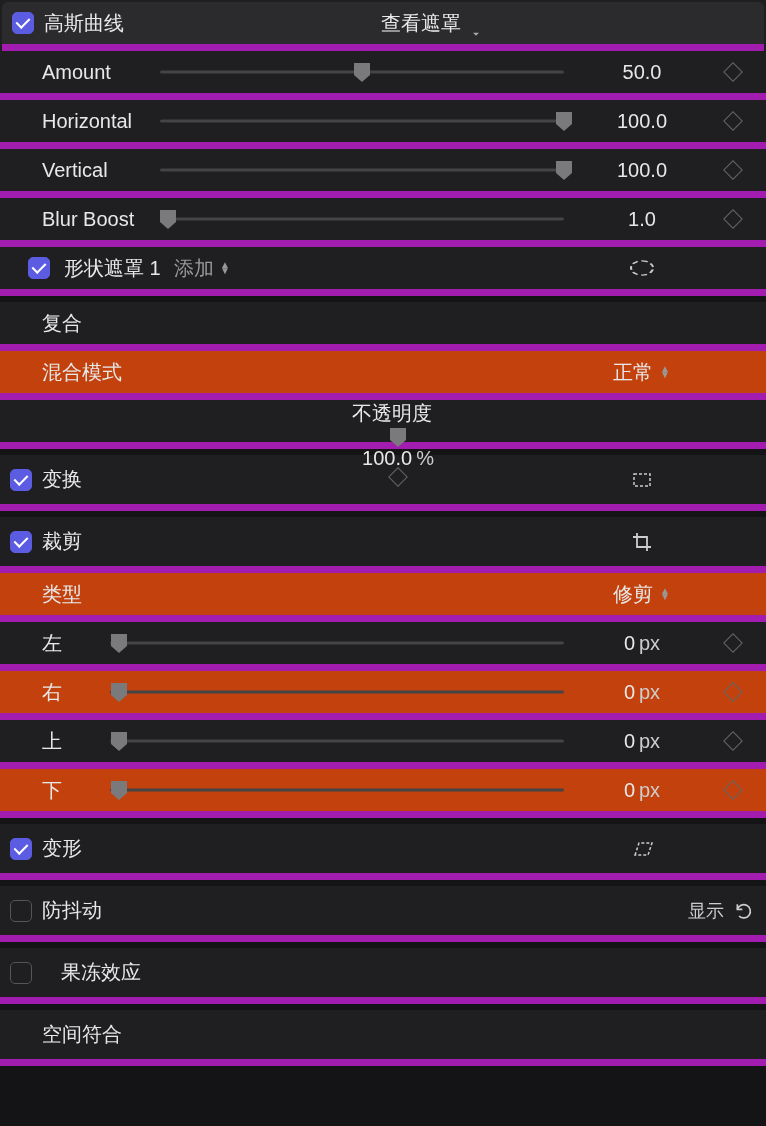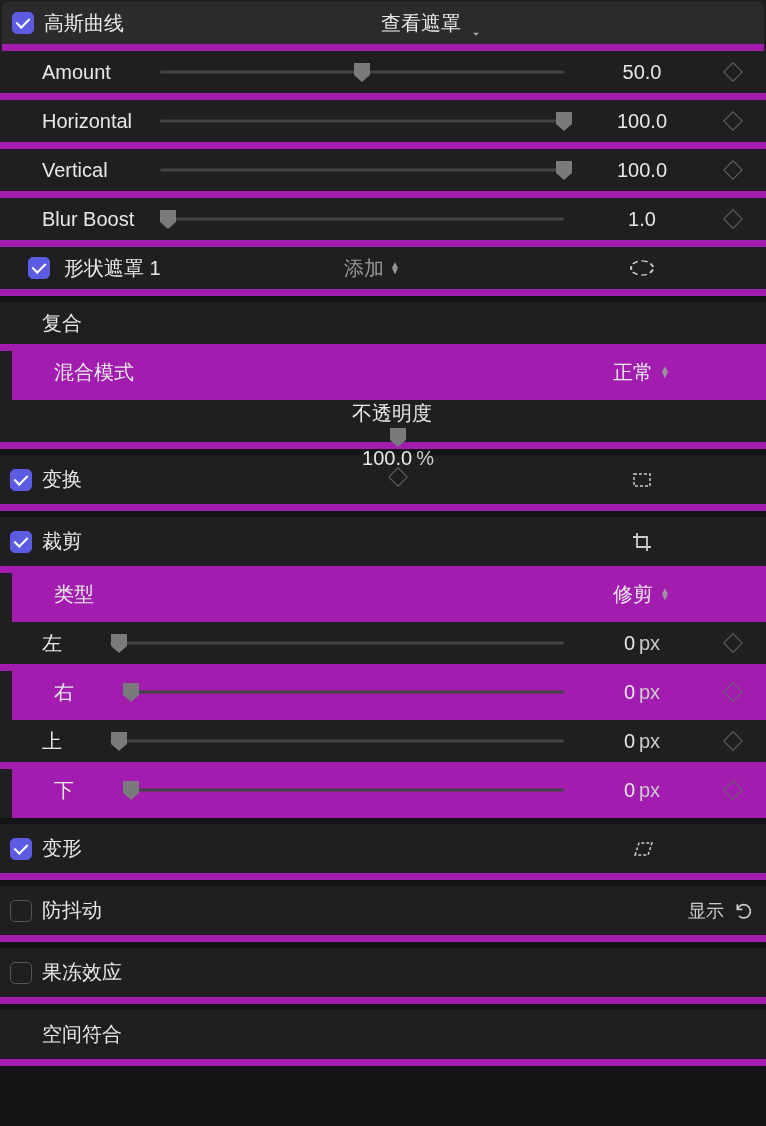--- a/index.html
+++ b/index.html
@@ -2,21 +2,21 @@
 <html><head>
 <meta charset="utf-8">
 <style>
 * { margin: 0; padding: 0; box-sizing: border-box; font-family: -apple-system, "Helvetica Neue", Arial, sans-serif; }
 body { background: #1f1f22; color: #e8e8e8; width: 766px; height: 1126px; font-size: 20px; overflow: hidden; }
 .panel { width: 100%; }
 
 .row { display: flex; align-items: center; height: 49px; border-bottom: 7px solid #a21caf; padding: 0 12px 0 10px; }
 .row.header { background: #2b2b2e; border-radius: 6px 6px 0 0; margin: 2px 2px 0 2px; }
 .row.sub { padding-left: 42px; }
-.row.section { background: #a21caf; margin-left: 12px; }
+.row.section { background: #c2410c; }
 
 .chk { width: 22px; height: 22px; border-radius: 5px; border: 1.5px solid #555; display: inline-flex; align-items: center; justify-content: center; margin-right: 10px; flex-shrink: 0; cursor: pointer; }
 .chk.checked { background: #5b5ce2; border-color: #5b5ce2; }
 .chk.checked::after { content: ""; width: 6px; height: 11px; border: solid white; border-width: 0 2.5px 2.5px 0; transform: rotate(45deg); margin-bottom: 3px; }
 .chk.sub { margin-right: 14px; }
 
 .label { flex: 0 0 auto; min-width: 110px; }
 .label-narrow { flex: 0 0 auto; min-width: 92px; }
 
 .dropdown-center { flex: 1; display: flex; justify-content: center; align-items: flex-end; gap: 8px; cursor: pointer; }
@@ -132,21 +132,21 @@
     </div>
     <div class="value-zone"><span>1.0</span></div>
     <div class="kf">
         <div class="diamond"></div>
       </div>
   </div>
 
   <div class="row" style="padding-left:28px;">
     <span class="chk checked sub"></span>
     <span class="label">形状遮罩 1</span>
-    <span class="flex-sp" style="display:flex;justify-content:center;">
+    <span class="flex-sp" style="display:flex;justify-content:flex-start;">
       <span class="mini-dropdown">
         <span>添加</span>
           <span class="updown"></span>
       </span>
     </span>
     <div class="value-zone" style="display:flex;justify-content:center;">
       <div class="dashed-circle" style="transform:scaleY(0.65);"></div>
     </div>
     <div class="kf"></div>
   </div>
@@ -308,21 +308,21 @@
     <span class="reset">
       <svg viewBox="0 0 24 24" fill="none" stroke="#ccc" stroke-width="2">
           <path d="M4 10a8 8 0 1 1 2 8"></path>
           <path d="M4 4v6h6"></path>
         </svg>
     </span>
   </div>
 
   <div class="gap"></div>
 
-  <div class="row" style="height:56px;">
+  <div class="row" style="height:56px;gap:19px;">
     <span class="chk"></span>
     <span>果冻效应</span>
   </div>
 
   <div class="gap"></div>
 
   <div class="row" style="height:56px;padding-left:42px;">
     <span>空间符合</span>
   </div>
 

